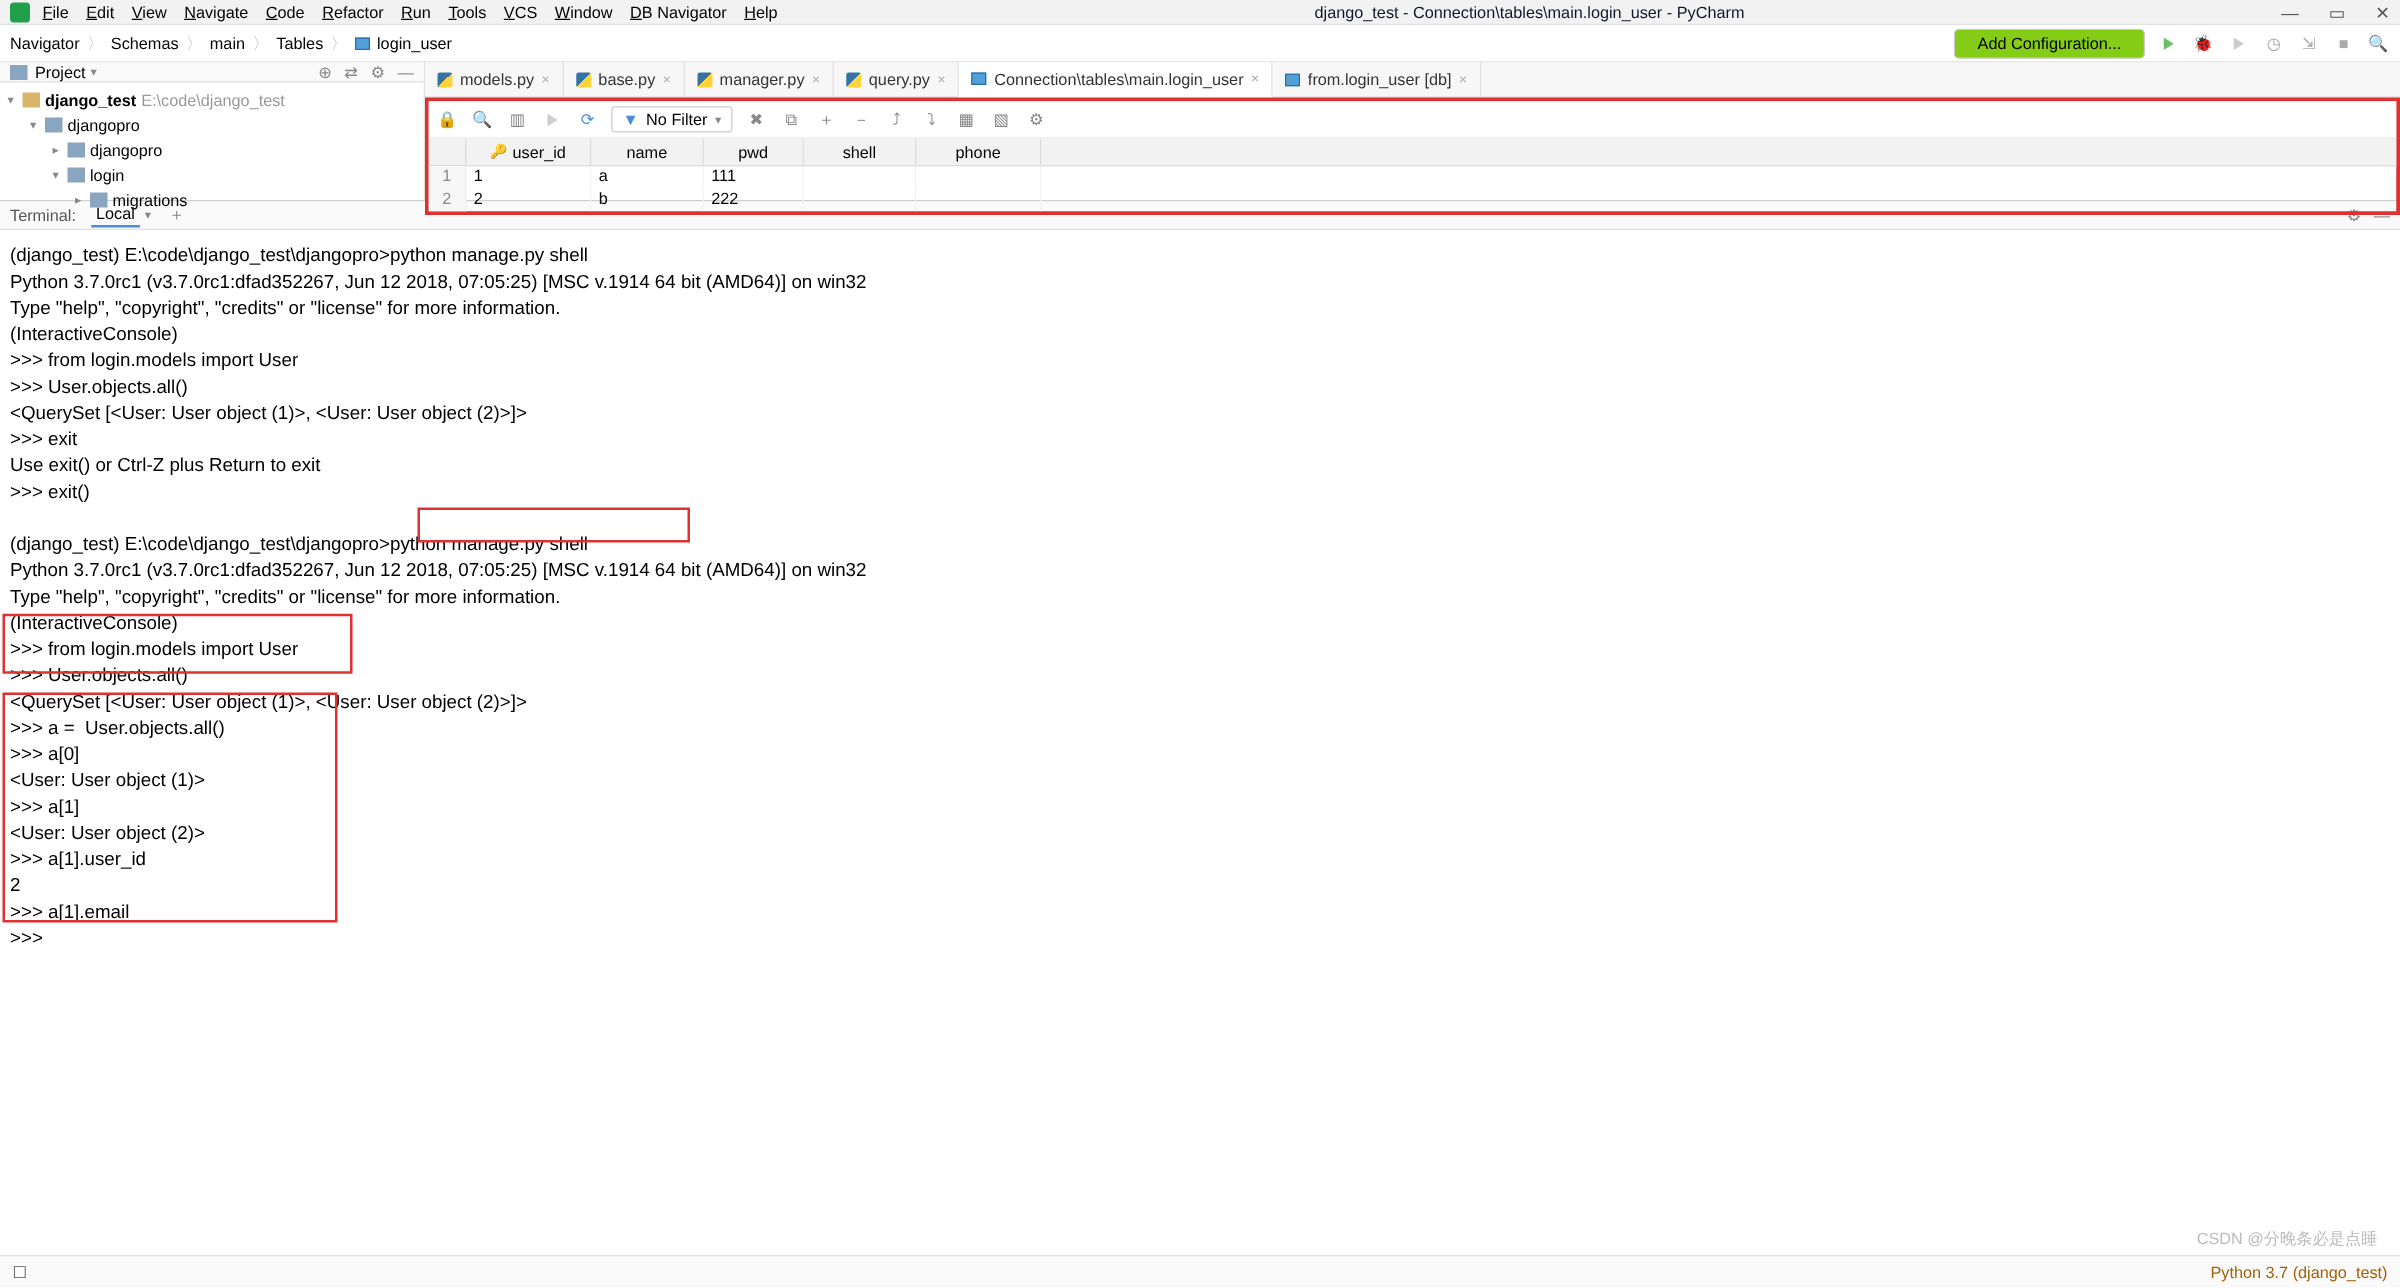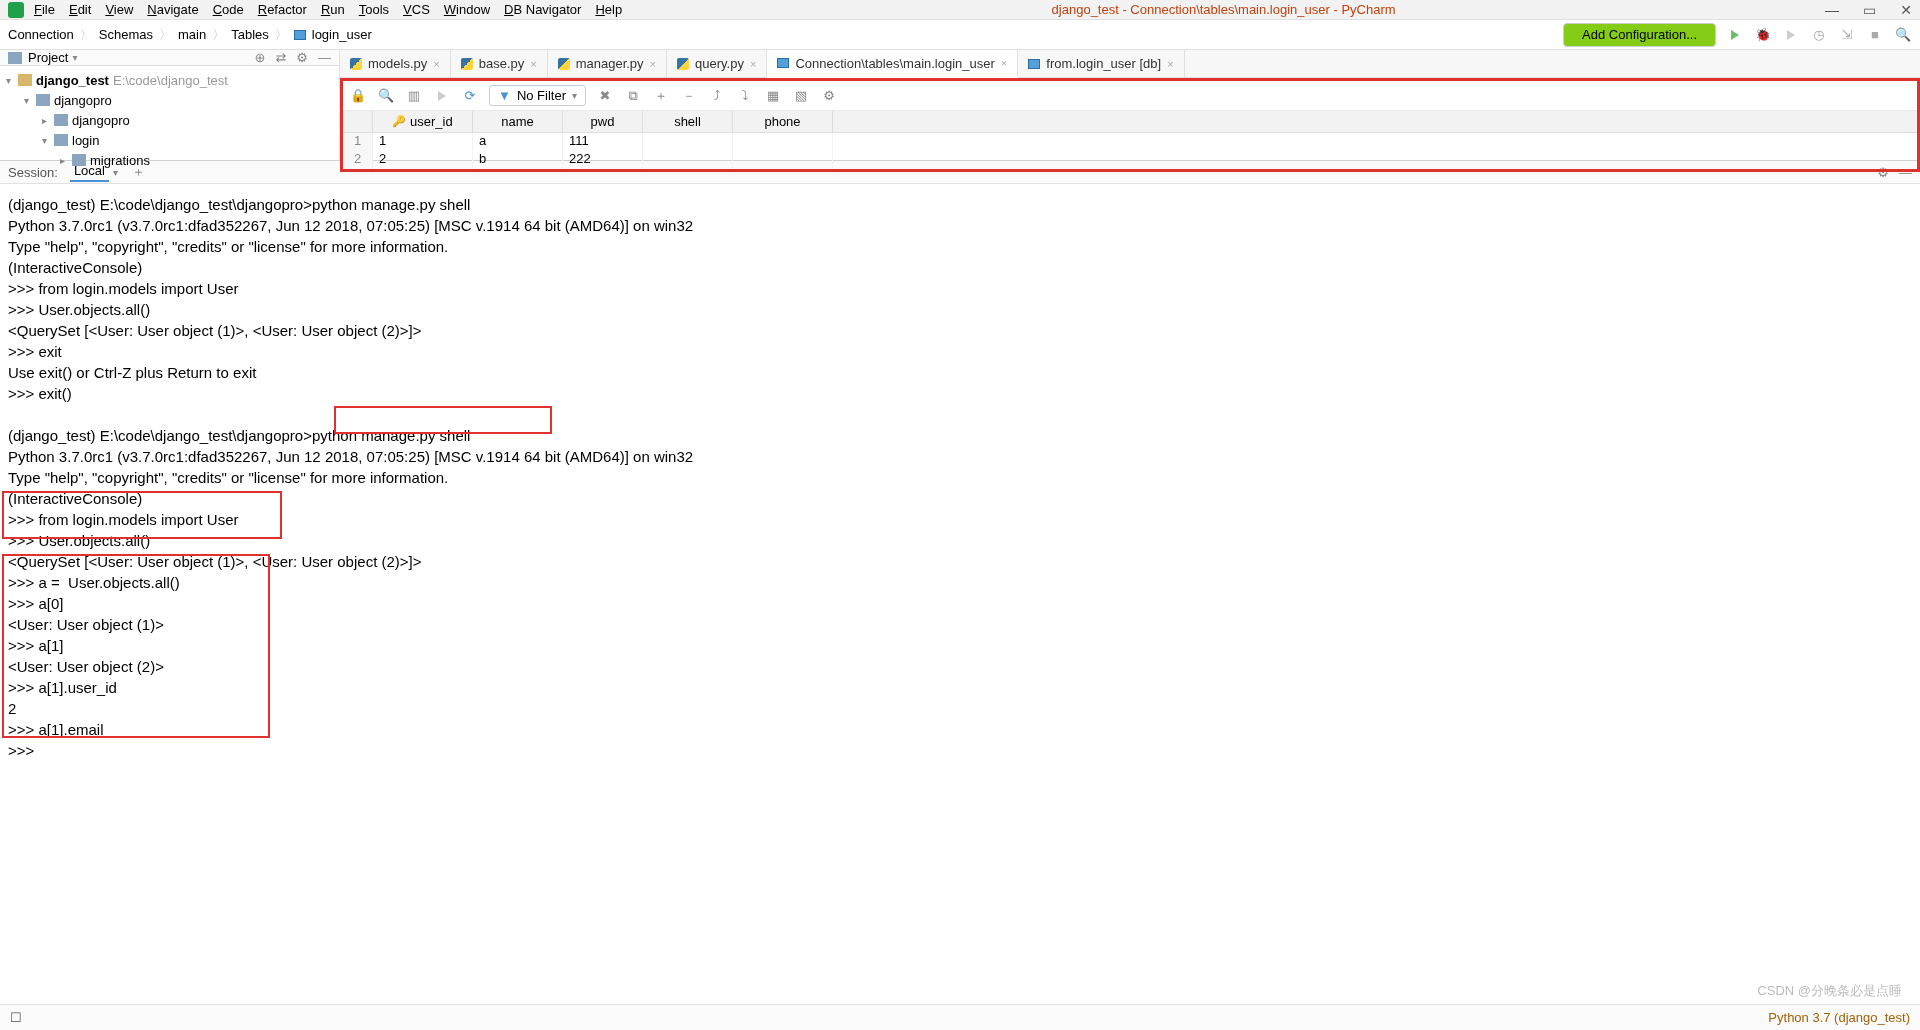--- a/index.html
+++ b/index.html
@@ -2,21 +2,21 @@
 <html><head>
 <meta charset="utf-8">
 <style>
 * { margin:0; padding:0; box-sizing:border-box; font-family:"Segoe UI",Arial,sans-serif; }
 body { width:1920px; height:1030px; background:#fff; color:#000; font-size:13px; overflow:hidden; position:relative; }
 .menubar { display:flex; align-items:center; height:20px; padding:0 8px; background:#f2f2f2; border-bottom:1px solid #e0e0e0; }
 .menubar .logo { width:16px; height:16px; background:#21a04a; border-radius:3px; margin-right:10px; }
 .menubar .menus { display:flex; gap:14px; }
 .menubar .menus span { cursor:pointer; }
 .menubar .menus span u { text-decoration:underline; }
-.menubar .title { flex:1; text-align:center; color:#c2410c; }
+.menubar .title { flex:1; text-align:center; color:#0f172a; }
 .menubar .winbtns { display:flex; gap:24px; color:#555; font-size:14px; }
 .breadcrumb-row { display:flex; align-items:center; height:30px; background:#fff; border-bottom:1px solid #e0e0e0; padding:0 8px; }
 .breadcrumb { display:flex; align-items:center; gap:2px; color:#000; }
 .breadcrumb .sep { color:#bbb; margin:0 4px; }
 .breadcrumb .tblico { width:12px; height:10px; background:#53a0d8; display:inline-block; margin-right:4px; border:1px solid #2a6ea8; }
 .right-toolbar { margin-left:auto; display:flex; align-items:center; gap:10px; }
 .addcfg { border:1px solid #ccc; border-radius:4px; padding:3px 18px; height:24px; display:flex; align-items:center; background:#84cc16; }
 .tool-ico { width:18px; height:18px; display:flex; align-items:center; justify-content:center; color:#aaa; }
 .play-tri { width:0; height:0; border-left:8px solid #6abf69; border-top:5px solid transparent; border-bottom:5px solid transparent; }
 .play-tri.dim { border-left-color:#ccc; }
@@ -94,21 +94,21 @@
   <div class="title">django_test - Connection\tables\main.login_user - PyCharm</div>
   <div class="winbtns">
     <span>—</span>
     <span>▭</span>
     <span>✕</span>
   </div>
 </div>
 
 <div class="breadcrumb-row">
   <div class="breadcrumb" id="breadcrumb">
-      <span>Connection</span>
+      <span>Navigator</span>
       <span class="sep">〉</span>
       <span>Schemas</span>
       <span class="sep">〉</span>
       <span>main</span>
       <span class="sep">〉</span>
       <span>Tables</span>
       <span class="sep">〉</span>
       <span class="tblico"></span>
       <span>login_user</span>
     </div>
@@ -275,21 +275,21 @@
                 <div class="cell c4"></div>
               </div>
             </div>
         </div>
       </div>
     </div>
   </div>
 </div>
 
 <div class="terminal-header">
-  <span class="lbl">Session:</span>
+  <span class="lbl">Terminal:</span>
   <span class="local">Local</span>
   <span style="font-size:10px;color:#888;margin-left:4px">▾</span>
   <span class="plus">＋</span>
   <div class="right">
     <span>⚙</span>
     <span>—</span>
   </div>
 </div>
 <div class="terminal" id="terminal"><div>(django_test) E:\code\django_test\djangopro&gt;python manage.py shell
 Python 3.7.0rc1 (v3.7.0rc1:dfad352267, Jun 12 2018, 07:05:25) [MSC v.1914 64 bit (AMD64)] on win32

